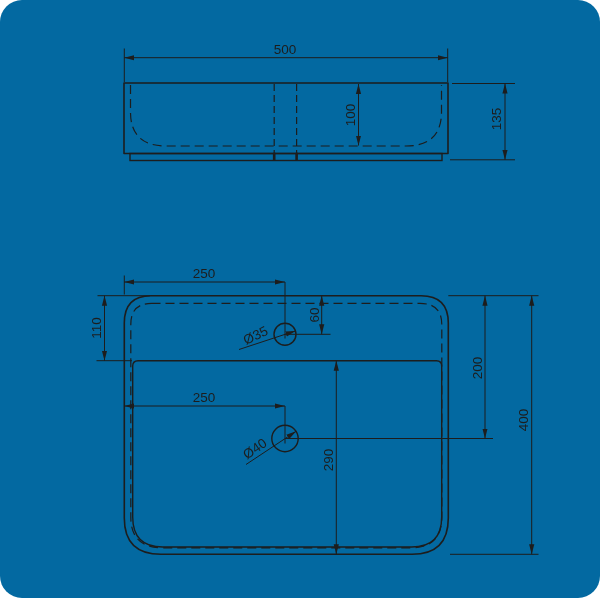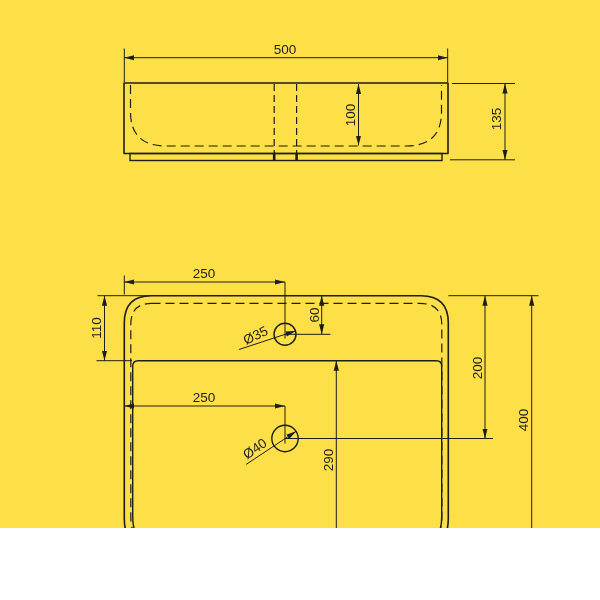--- a/index.html
+++ b/index.html
@@ -1,16 +1,16 @@
 <!DOCTYPE html>
 <html><head>
 <meta charset="utf-8">
 <style>
   html,body{margin:0;padding:0;background:#ffffff;}
-  .stage{width:600px;height:528px;background:#fde047;position:relative;overflow:hidden;}
+  .stage{width:600px;height:598px;background:#0369a1;position:relative;overflow:hidden;border-radius:22px;}
   svg{display:block;}
   .obj{fill:none;stroke:#1d1d1d;stroke-width:1.6;stroke-linejoin:round;stroke-linecap:butt;}
   .inner{fill:none;stroke:#1d1d1d;stroke-width:1.4;}
   .dash{fill:none;stroke:#1d1d1d;stroke-width:1.2;stroke-dasharray:9 5;}
   .dash2{fill:none;stroke:#1d1d1d;stroke-width:1.2;stroke-dasharray:7 4;}
   .bold{stroke:#1d1d1d;stroke-width:2.6;}
   .dim{fill:none;stroke:#1d1d1d;stroke-width:1;}
   .ext{fill:none;stroke:#1d1d1d;stroke-width:1;}
   .arrfill{fill:#1d1d1d;stroke:none;}
   text{font-family:"Liberation Sans","DejaVu Sans",sans-serif;font-size:13.5px;fill:#1d1d1d;}

